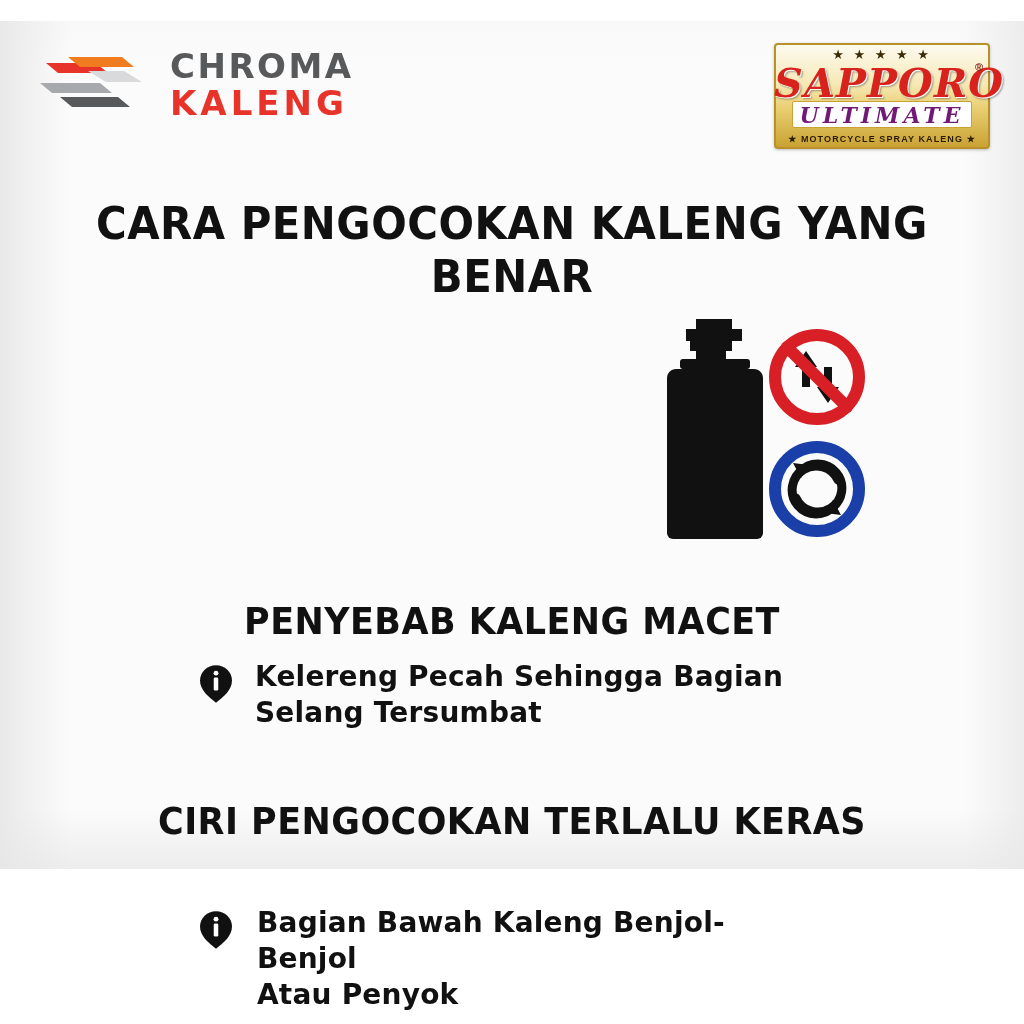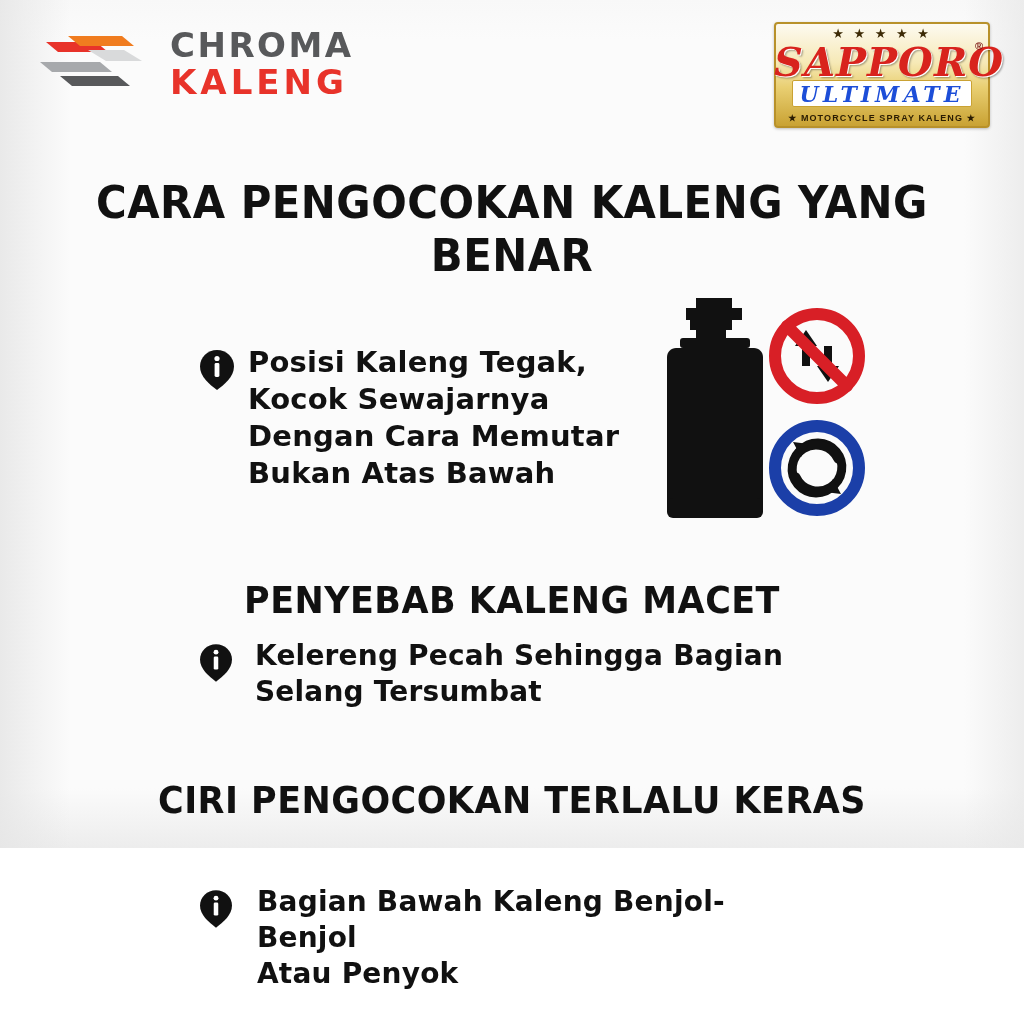--- a/index.html
+++ b/index.html
@@ -8,20 +8,21 @@
     height: 1024px;
     font-family: "Liberation Sans", sans-serif;
     background: #ffffff;
     overflow: hidden;
   }
   .poster {
     position: relative;
     width: 1024px;
     height: 848px;
     background: #fbfbfb;
+    margin-top: 21px;
   }
   
   .poster::before {
     content: "";
     position: absolute;
     inset: 0;
     background:
       linear-gradient(90deg, rgba(230,230,230,.85) 0px, rgba(250,250,250,0) 70px),
       linear-gradient(270deg, rgba(232,232,232,.75) 0px, rgba(250,250,250,0) 60px),
       linear-gradient(0deg, rgba(233,233,233,.8) 0px, rgba(250,250,250,0) 60px),
@@ -116,21 +117,21 @@
     border-radius: 2px;
     text-align: center;
   }
   .sapporo-ultimate span {
     display: block;
     font-size: 22px;
     line-height: 26px;
     font-weight: 700;
     font-style: italic;
     letter-spacing: 4px;
-    color: #1d4ed8;
+    color: #701a75;
     font-family: "DejaVu Serif", serif;
   }
   .sapporo-tag {
     position: absolute;
     bottom: 5px; left: 0; right: 0;
     text-align: center;
     font-size: 9px;
     font-weight: 700;
     letter-spacing: 1.1px;
     color: #2a1c02;
@@ -233,33 +234,20 @@
     <div class="sapporo-reg">®</div>
     <div class="sapporo-ultimate">
       <span>ULTIMATE</span>
     </div>
     <div class="sapporo-tag">★ MOTORCYCLE SPRAY KALENG ★</div>
   </div>
 
   <div class="title-main">CARA PENGOCOKAN KALENG
 YANG BENAR</div>
 
-  <div class="bullet" id="bullet1">
-    <span class="info-badge">
-      <svg viewBox="0 0 34 40" width="34" height="40" aria-hidden="true">
-        <path d="M17 0 C26.4 0 34 7.2 34 16.4 C34 26.6 24.5 34.2 17 40 C9.5 34.2 0 26.6 0 16.4 C0 7.2 7.6 0 17 0 Z" fill="#111111"></path>
-        <circle cx="17" cy="8.5" r="2.6" fill="#ffffff"></circle>
-        <rect x="14.6" y="13" width="4.8" height="14" rx="1.4" fill="#ffffff"></rect>
-      </svg>
-    </span>
-    <span class="bullet-text">Posisi Kaleng Tegak,
-Kocok Sewajarnya
-Dengan Cara Memutar
-Bukan Atas Bawah</span>
-  </div>
 
   <div class="can-art">
     <svg viewBox="0 0 240 242" width="240" height="242" aria-hidden="true">
 
       <g>
         <path d="M78 6 h24 v10 h10 v12 h-10 v10 h-6 v8 h-30 v-8 h-6 V28 h-4 V16 h10 V6 Z" fill="#111111"></path>
         <rect x="50" y="46" width="70" height="10" rx="3" fill="#111111"></rect>
         <path d="M46 56 h78 c5 0 9 4 9 9 v148 c0 6-4 10-9 10 H46 c-5 0-9-4-9-10 V65 c0-5 4-9 9-9 Z" fill="#111111"></path>
         <rect x="37" y="206" width="96" height="20" rx="6" fill="#111111"></rect>
       </g>

